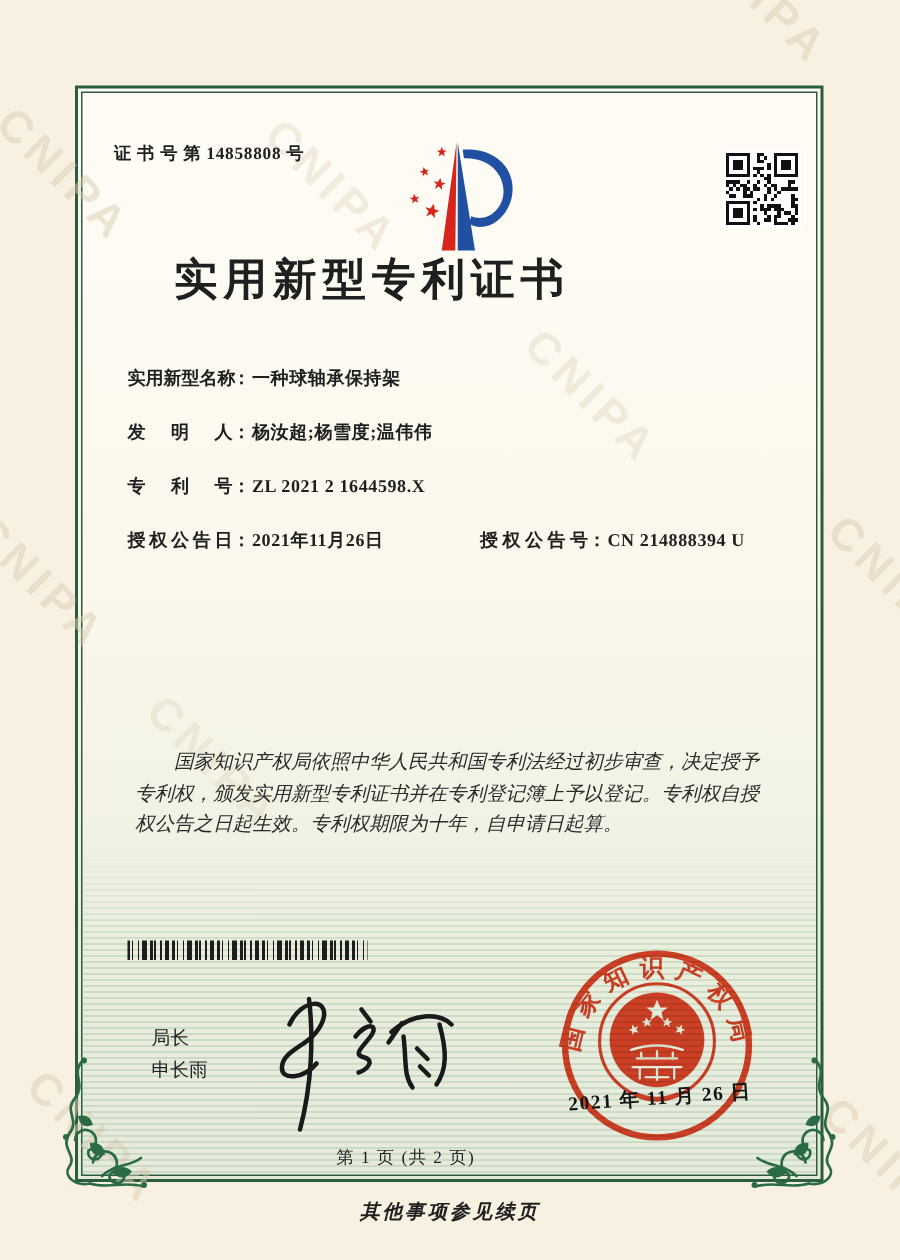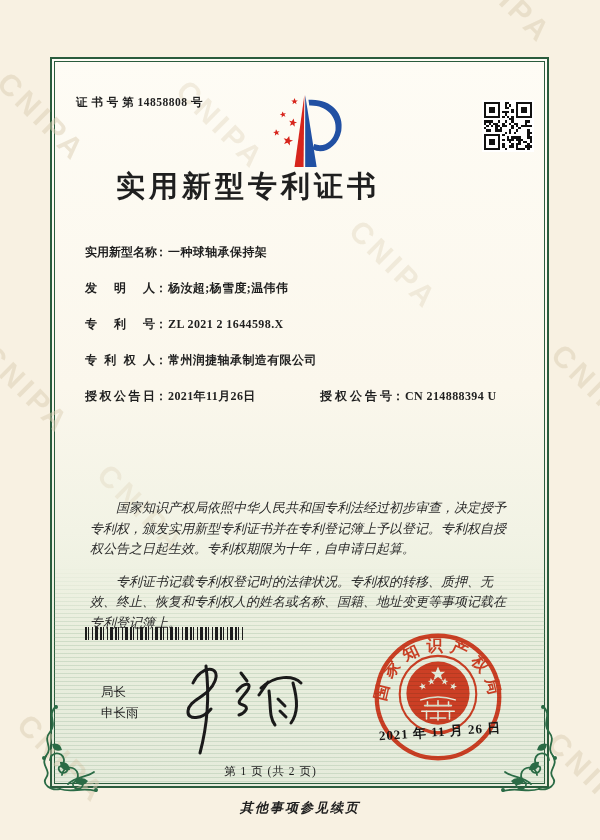--- a/index.html
+++ b/index.html
@@ -235,30 +235,26 @@
     <div class="row">
       <span class="lab">实用新型名称</span><span class="colon">：</span><span class="val">一种球轴承保持架</span>
     </div>
     <div class="row">
       <span class="lab">发明人</span><span class="colon">：</span><span class="val">杨汝超;杨雪度;温伟伟</span>
     </div>
     <div class="row">
       <span class="lab">专利号</span><span class="colon">：</span><span class="val">ZL 2021 2 1644598.X</span>
     </div>
     <div class="row">
-      <span class="lab">专利权人</span><span class="colon">：</span><span class="val">常州润捷轴承制造有限公司</span>
-    </div>
-    <div class="row">
       <span class="lab">授权公告日</span><span class="colon">：</span><span class="val val-fixed">2021年11月26日</span><span class="lab2">授权公告号</span><span class="colon">：</span><span class="val">CN 214888394 U</span>
     </div>
   </div>
 
   <div class="legal">
     <p>国家知识产权局依照中华人民共和国专利法经过初步审查，决定授予专利权，颁发实用新型专利证书并在专利登记簿上予以登记。专利权自授权公告之日起生效。专利权期限为十年，自申请日起算。</p>
-    <p>专利证书记载专利权登记时的法律状况。专利权的转移、质押、无效、终止、恢复和专利权人的姓名或名称、国籍、地址变更等事项记载在专利登记簿上。</p>
   </div>
 
   <div class="barcode"></div>
 
   <div class="signer">
     <div>局长</div>
     <div>申长雨</div>
   </div>
 
   <svg class="signature" viewBox="0 0 150 110">

